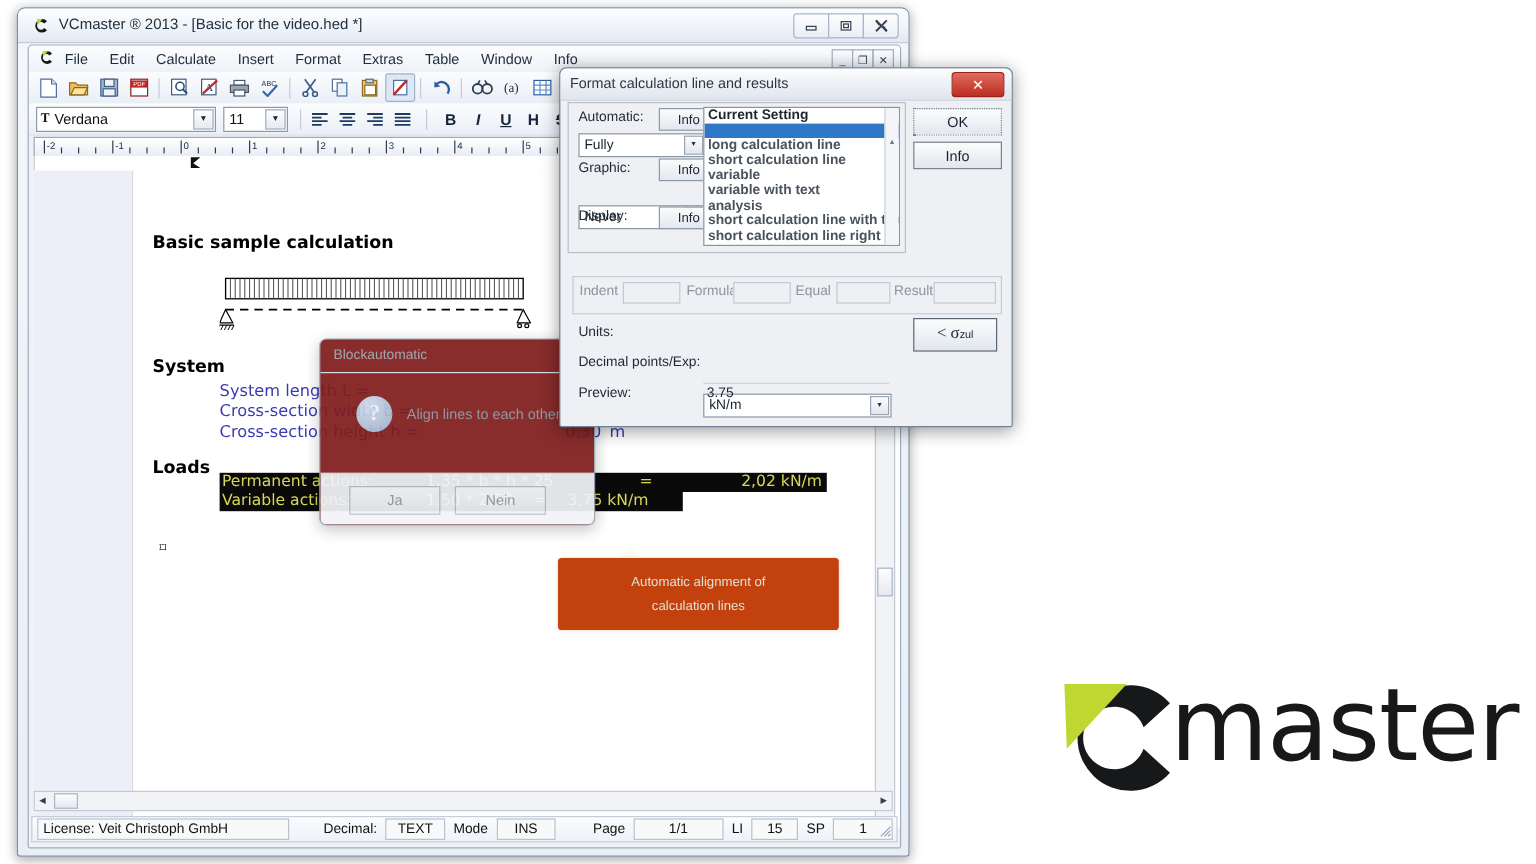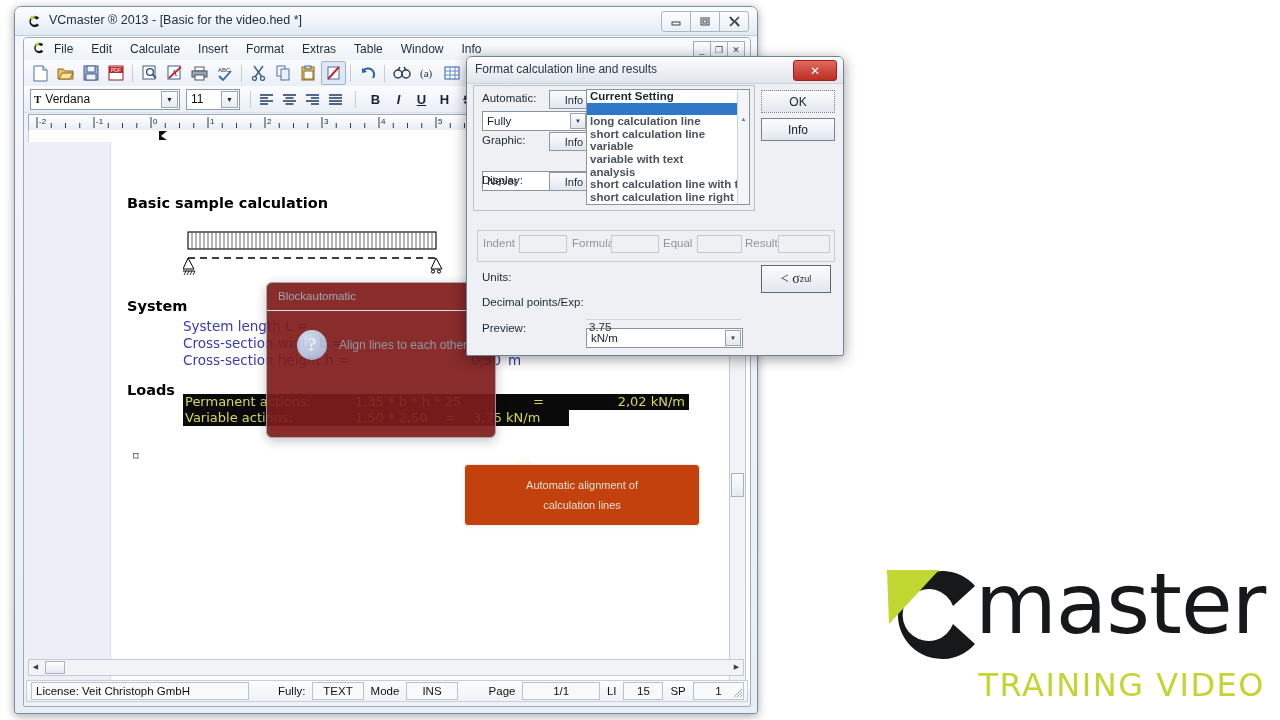--- a/index.html
+++ b/index.html
@@ -578,21 +578,21 @@
     </div>
 
     <div id="hscroll">
       <div style="position:absolute;left:1px;top:1px;width:11px;height:11px;display:flex;align-items:center;justify-content:center;font-size:7px;color:#35404c;">◀</div>
       <div class="thumb"></div>
       <div style="position:absolute;right:1px;top:1px;width:11px;height:11px;display:flex;align-items:center;justify-content:center;font-size:7px;color:#35404c;">▶</div>
     </div>
 
     <div id="statusbar">
       <div class="sb-field" style="width:222px;justify-content:flex-start;margin-left:4px;">License: Veit Christoph GmbH</div>
-      <div class="sb-label" style="margin-left:22px;">Fully:</div>
+      <div class="sb-label" style="margin-left:22px;">Decimal:</div>
       <div class="sb-field" style="width:44px;">TEXT</div>
       <div class="sb-label">Mode</div>
       <div class="sb-field" style="width:44px;">INS</div>
       <div class="sb-label" style="margin-left:24px;">Page</div>
       <div class="sb-field" style="width:72px;">1/1</div>
       <div class="sb-label">LI</div>
       <div class="sb-field" style="width:32px;">15</div>
       <div class="sb-label">SP</div>
       <div class="sb-field" style="width:44px;">1</div>
       <svg style="position:absolute;right:3px;bottom:2px;" width="13" height="13" viewBox="0 0 13 13">
@@ -603,20 +603,24 @@
     </div>
 
   </div>
 </div>
 
 <div class="abs" id="msgbox">
   <div id="msg-title">Blockautomatic</div>
   <div id="msg-sep"></div>
   <div id="msg-icon">?</div>
   <div id="msg-text">Align lines to each other?</div>
+  <div id="msg-footer">
+    <div class="msgbtn" style="left:24px;">Ja</div>
+    <div class="msgbtn" style="left:112px;">Nein</div>
+  </div>
 </div>
 
 <div class="abs" id="fmt-dialog">
   <div id="fmt-titlebar">
     <div id="fmt-title">Format calculation line and results</div>
     <div id="fmt-close">✕</div>
   </div>
 
   <div id="fmt-body">
 
@@ -699,14 +703,13 @@
     <div>calculation lines</div>
   </div>
 </div>
 
 <div class="abs" id="brand">
   <svg class="abs" style="left:8px;top:4px;" width="135" height="108" viewBox="0 0 135 108">
     <path d="M112 26 A44 44 0 1 0 112 84 L90 64 A26 26 0 1 1 90 46 Z" fill="#16181a"></path>
     <path d="M24 10 L76 10 L26 64 Z" fill="#bfd730"></path>
   </svg>
   <div id="brand-master">master</div>
-  <div id="brand-training">TRAINING VIDEO</div>
 </div>
 
 </body></html>

